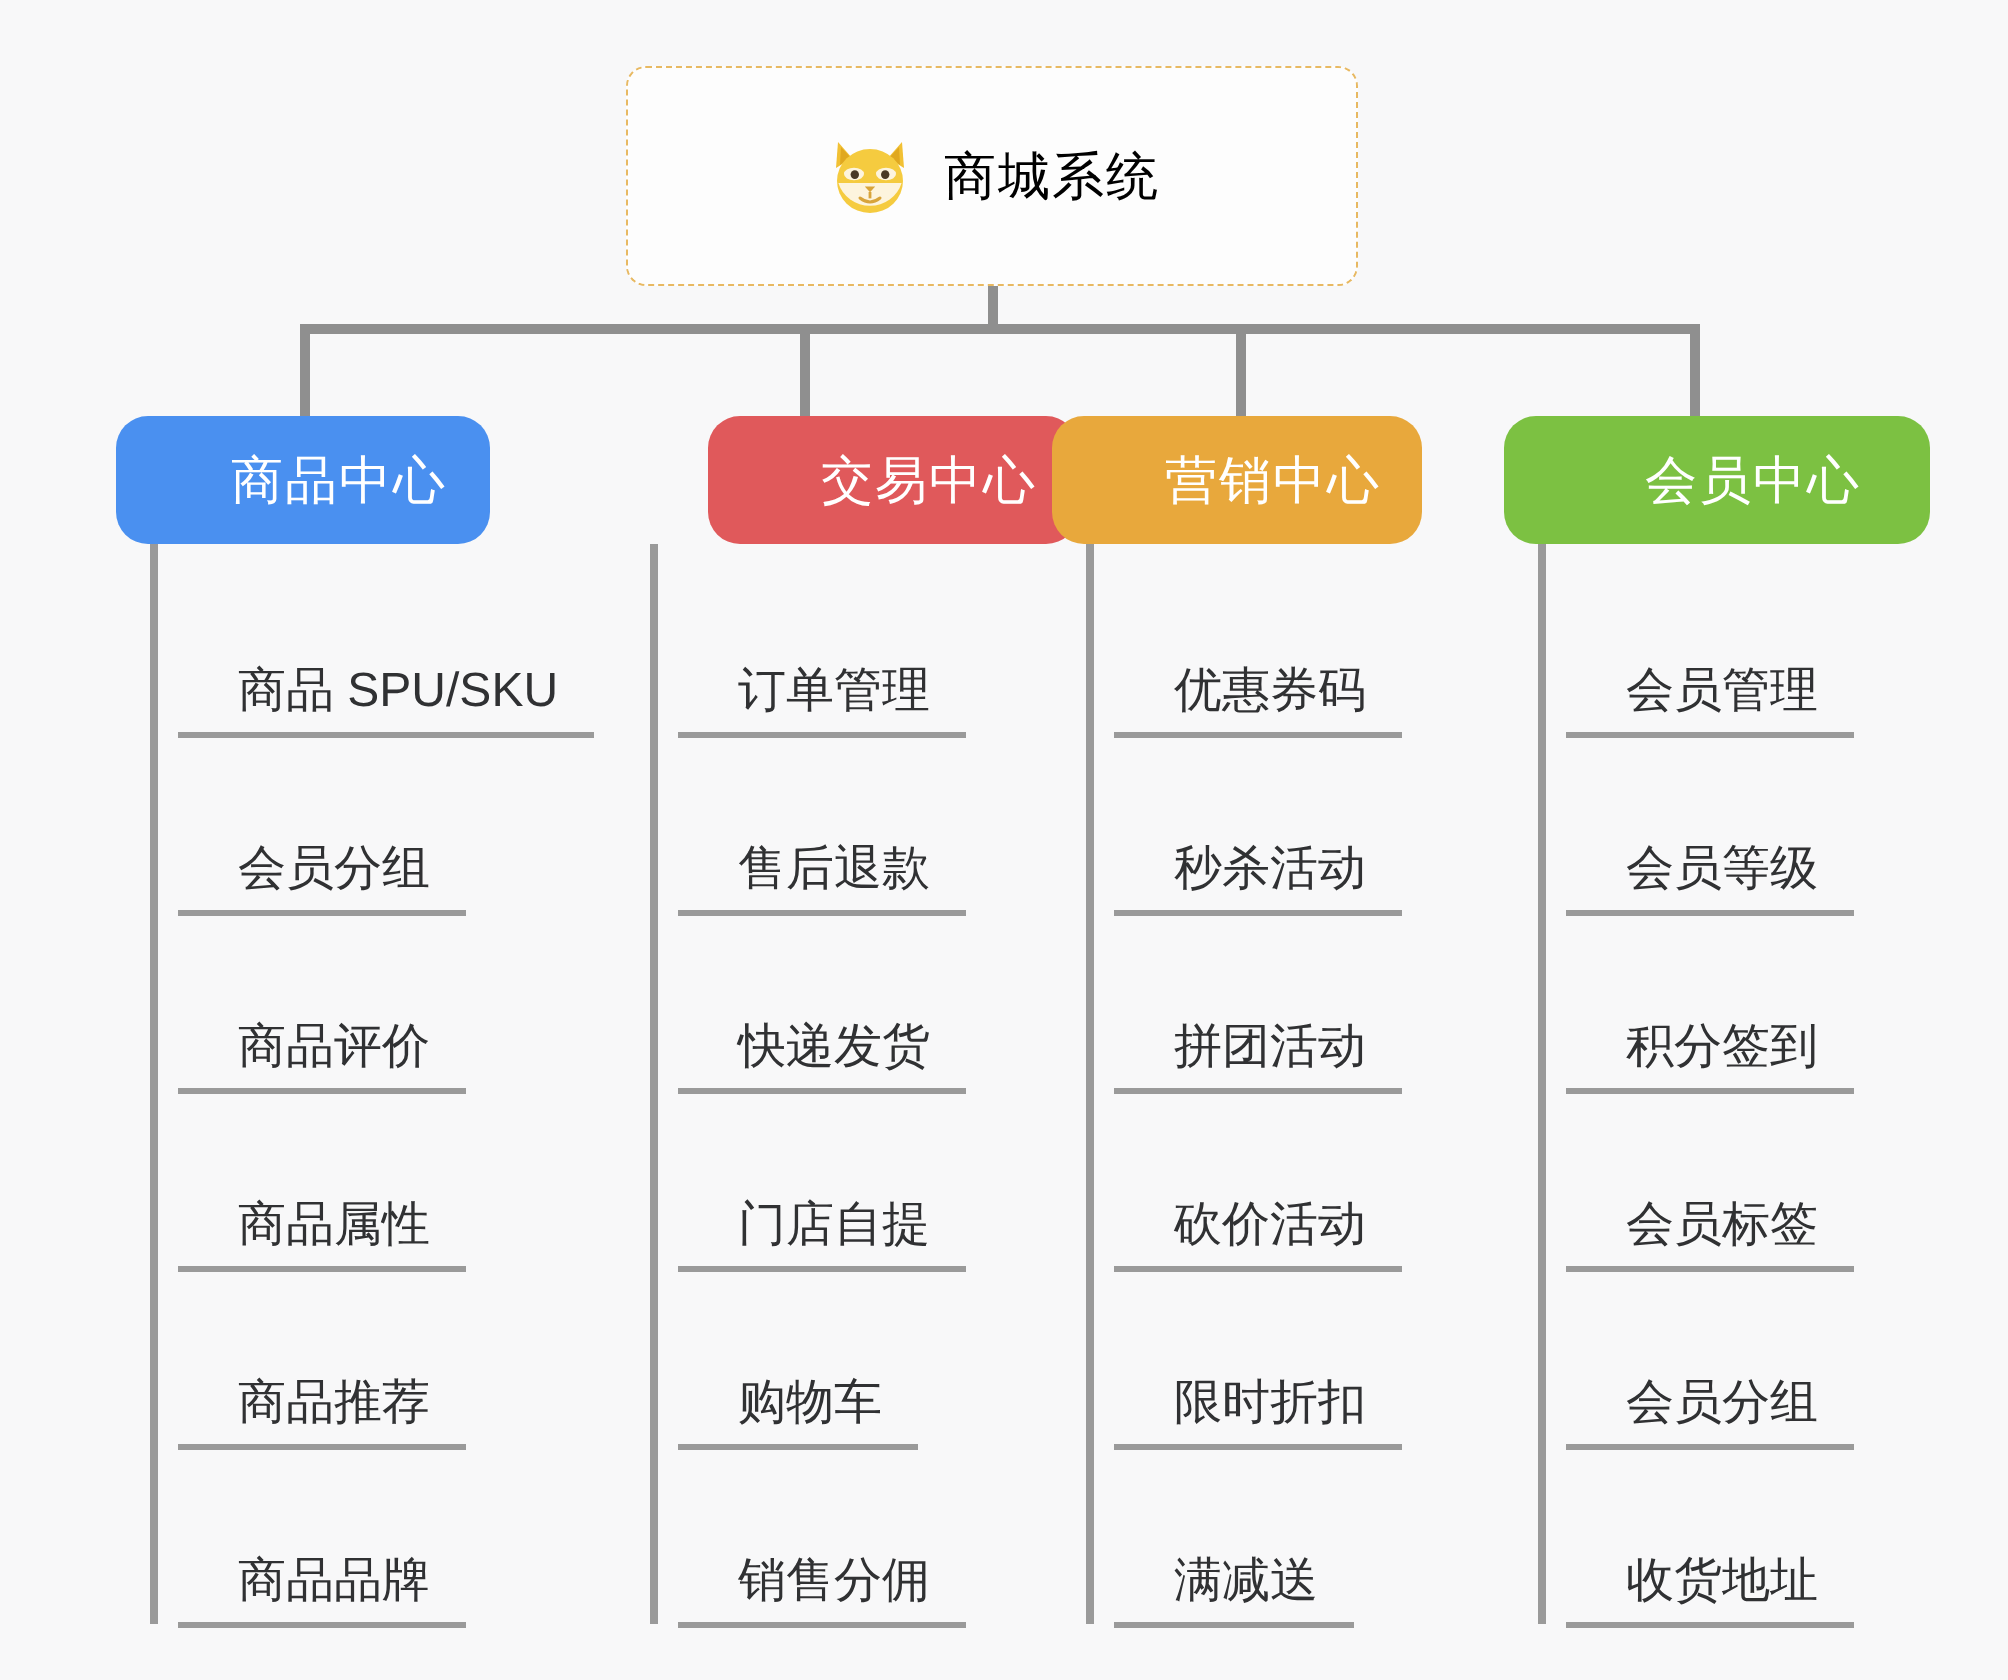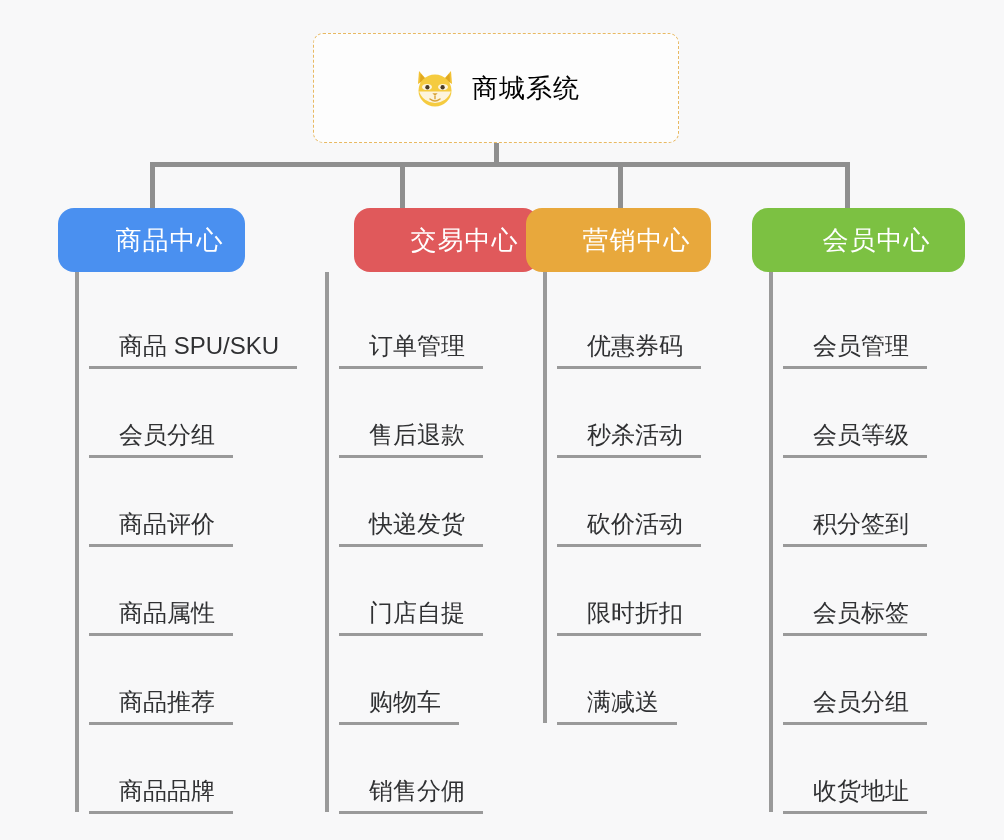--- a/index.html
+++ b/index.html
@@ -233,20 +233,23 @@
       <span>营销中心</span>
     </div>
     <div class="branch">
       <div class="leaf">
           <span class="leaf-text">优惠券码</span>
         </div>
       <div class="leaf">
           <span class="leaf-text">秒杀活动</span>
         </div>
       <div class="leaf">
+          <span class="leaf-text">拼团活动</span>
+        </div>
+      <div class="leaf">
           <span class="leaf-text">砍价活动</span>
         </div>
       <div class="leaf">
           <span class="leaf-text">限时折扣</span>
         </div>
       <div class="leaf">
           <span class="leaf-text">满减送</span>
         </div>
     </div>
   </div>

